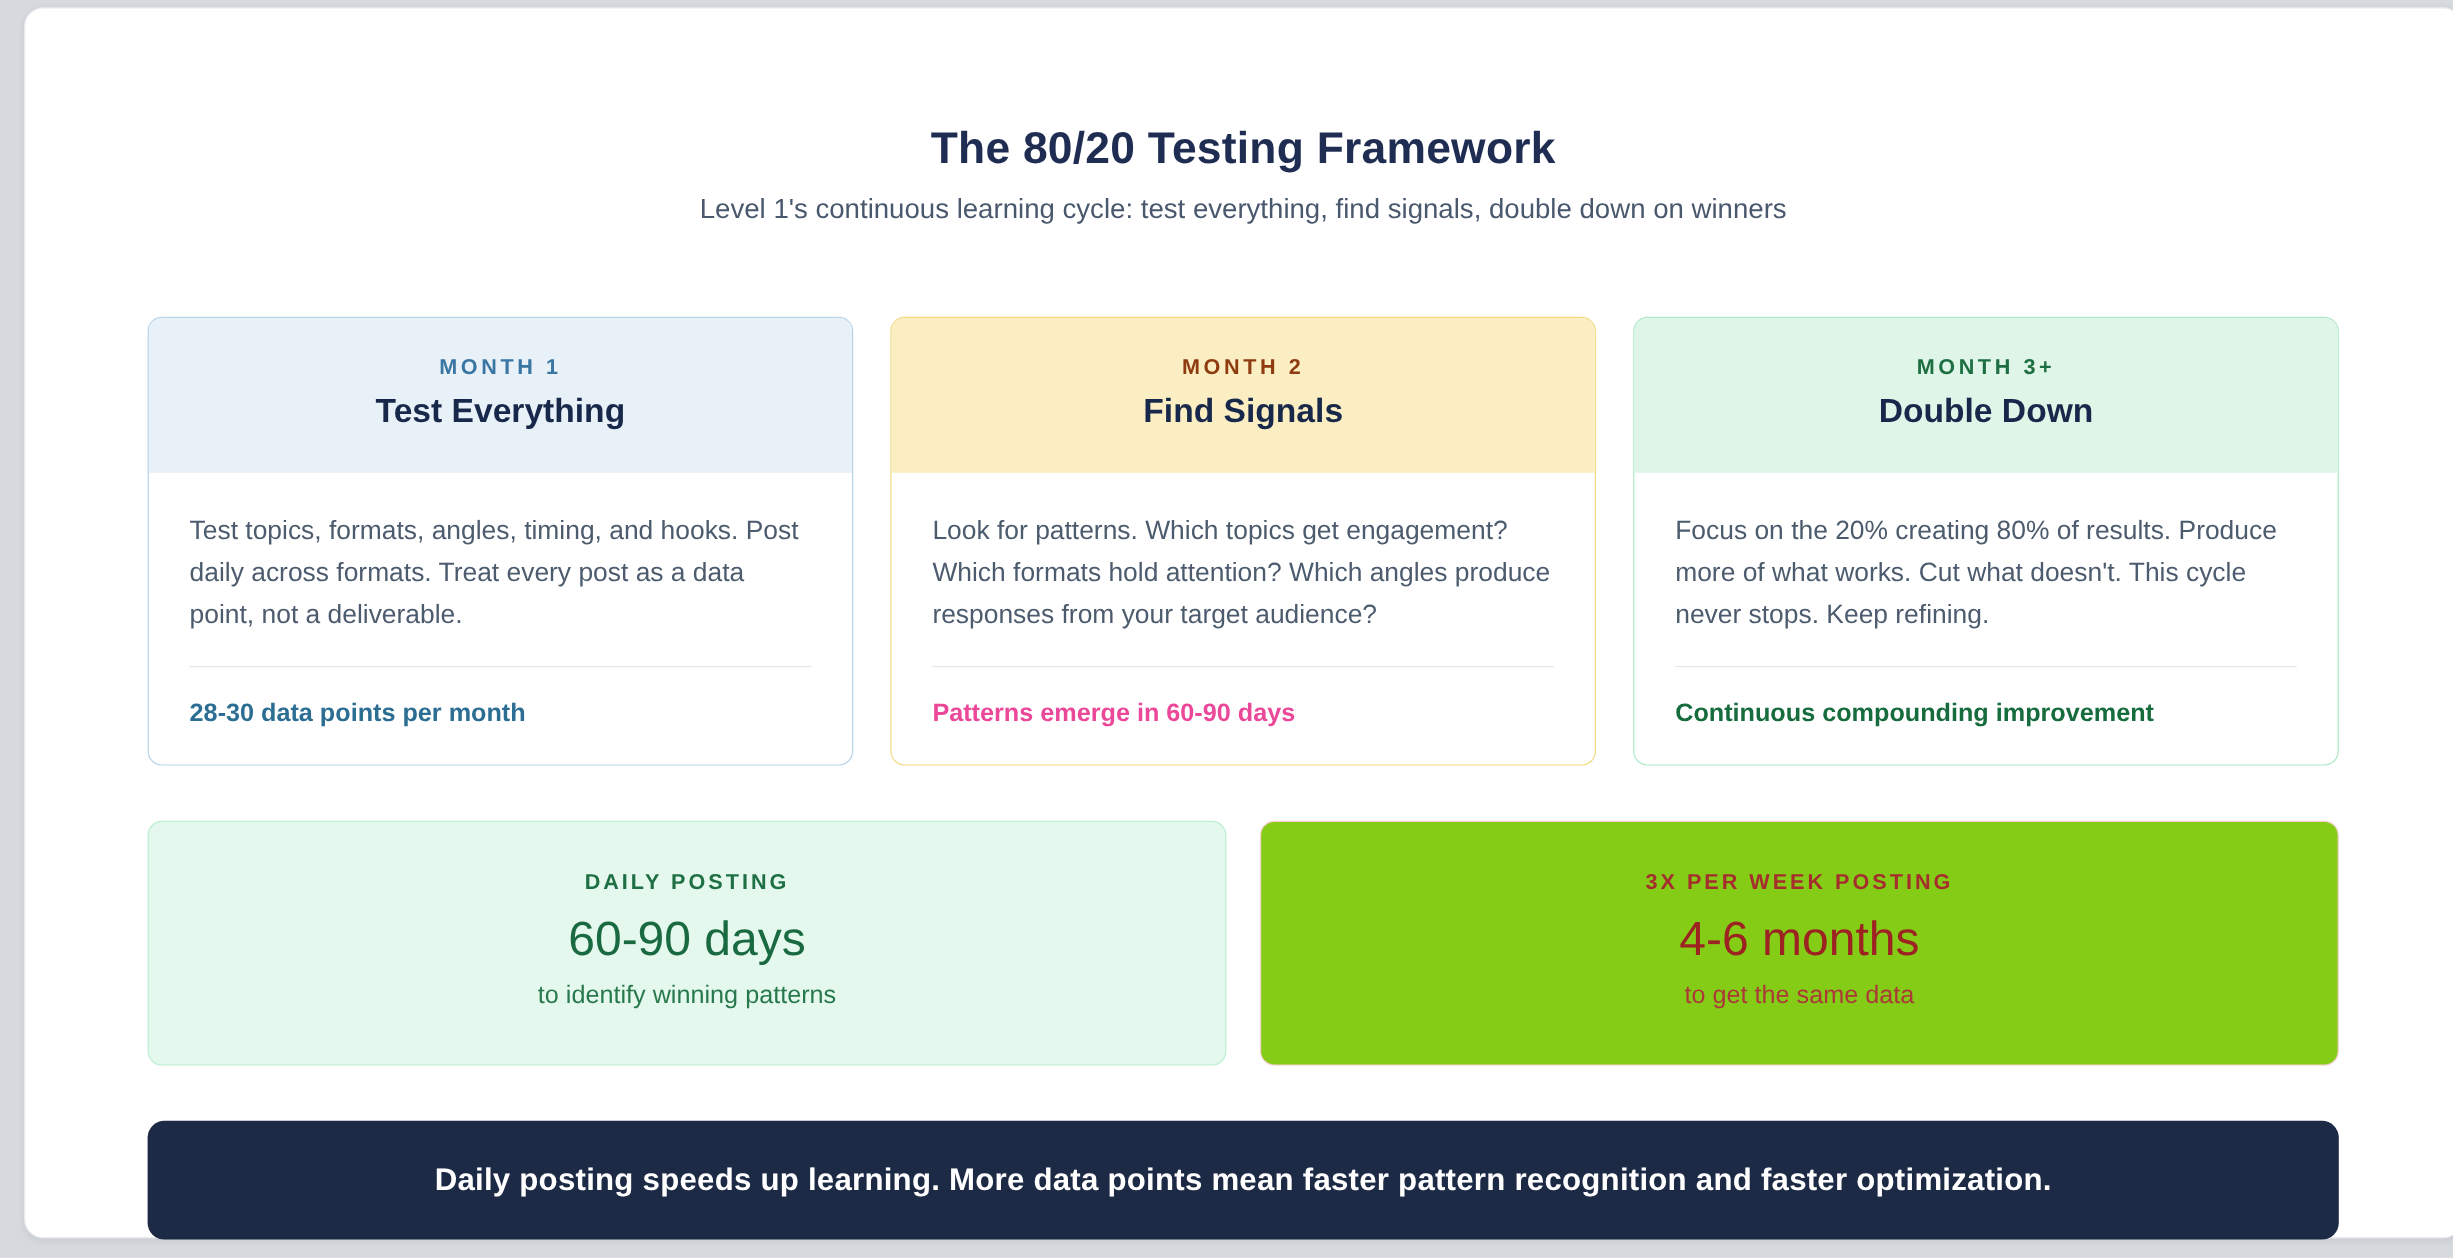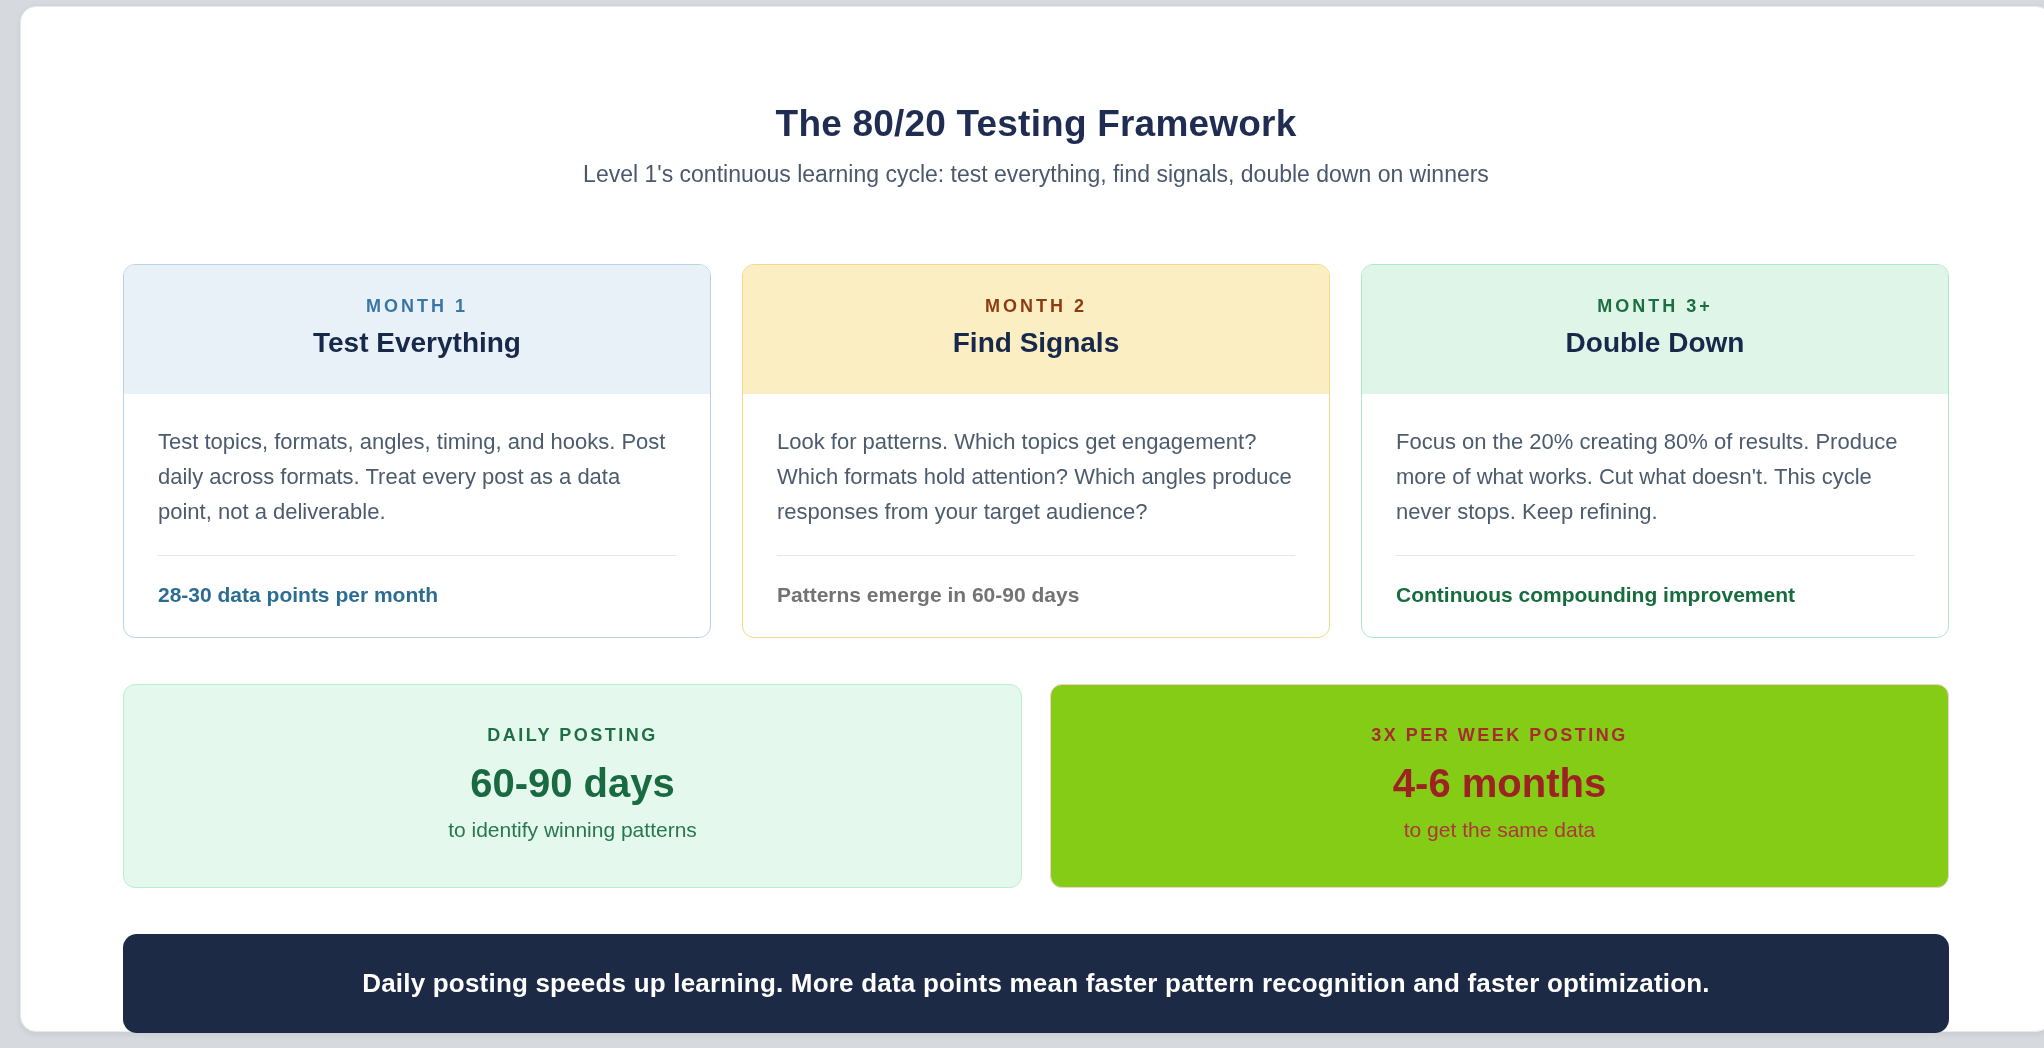--- a/index.html
+++ b/index.html
@@ -96,21 +96,21 @@
     border-top: 1px solid #e3e6ea;
     margin: 26px 0 0;
     width: 100%;
   }
   .card-footer {
     margin-top: 27px;
     font-size: 21px;
     font-weight: bold;
   }
   .card--blue   .card-footer { color: #2c6e93; }
-  .card--yellow .card-footer { color: #737373; }
+  .card--yellow .card-footer { color: #ec4899; }
   .card--green  .card-footer { color: #166c3c; }
 
   .compare-row {
     display: flex;
     gap: 28px;
     margin-top: 46px;
   }
   .compare-box {
     flex: 1;
     border-radius: 12px;
@@ -127,21 +127,21 @@
     border: 1px solid #f6cfcc;
   }
   .compare-label {
     font-size: 18px;
     font-weight: bold;
     letter-spacing: 2.5px;
   }
   .compare-big {
     margin-top: 15px;
     font-size: 40px;
-    font-weight: bold;
+    font-weight: normal;
   }
   .compare-small {
     margin-top: 12px;
     font-size: 21px;
   }
   .compare-box--green .compare-label { color: #1e7044; }
   .compare-box--green .compare-big   { color: #196a40; }
   .compare-box--green .compare-small { color: #27784c; }
   .compare-box--red .compare-label { color: #a62d2d; }
   .compare-box--red .compare-big   { color: #9d2222; }

